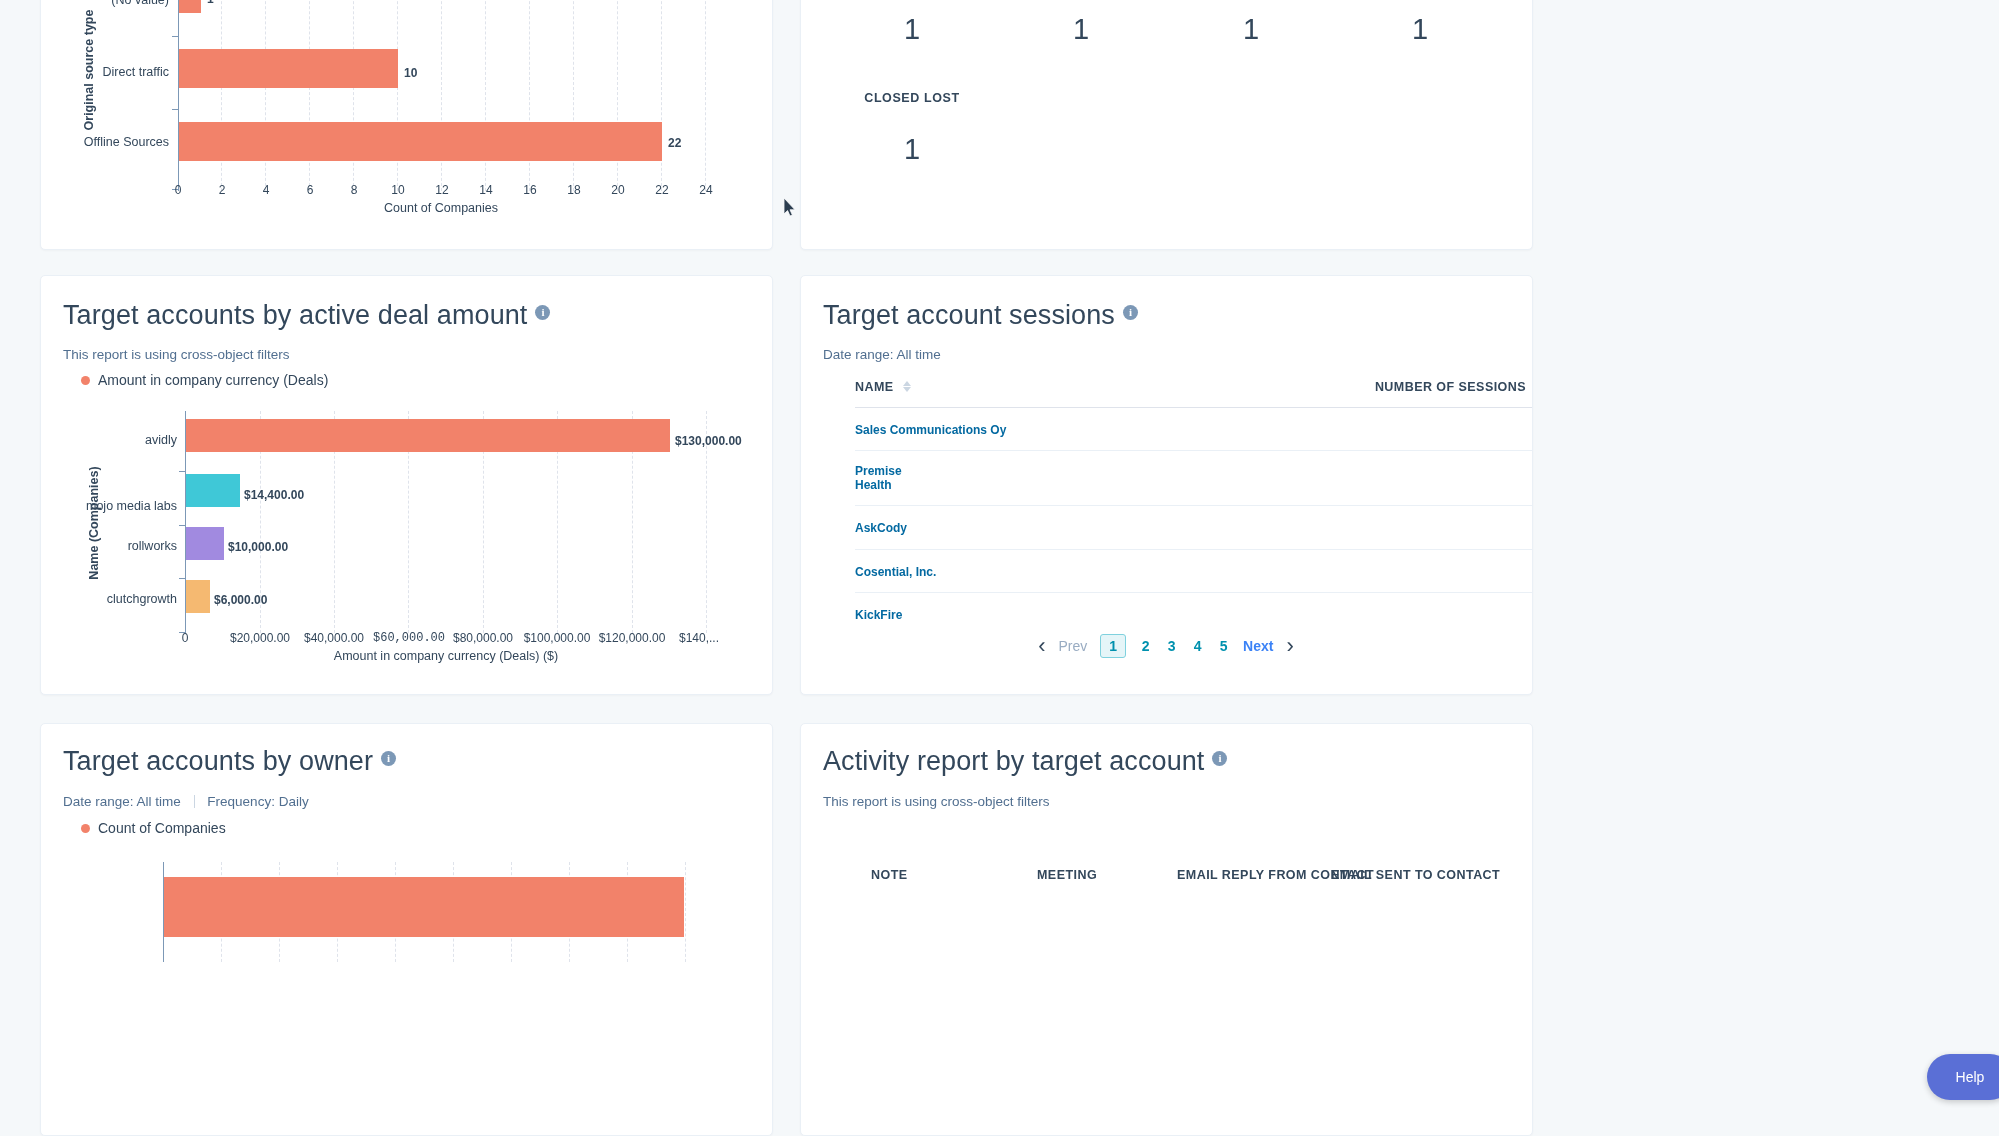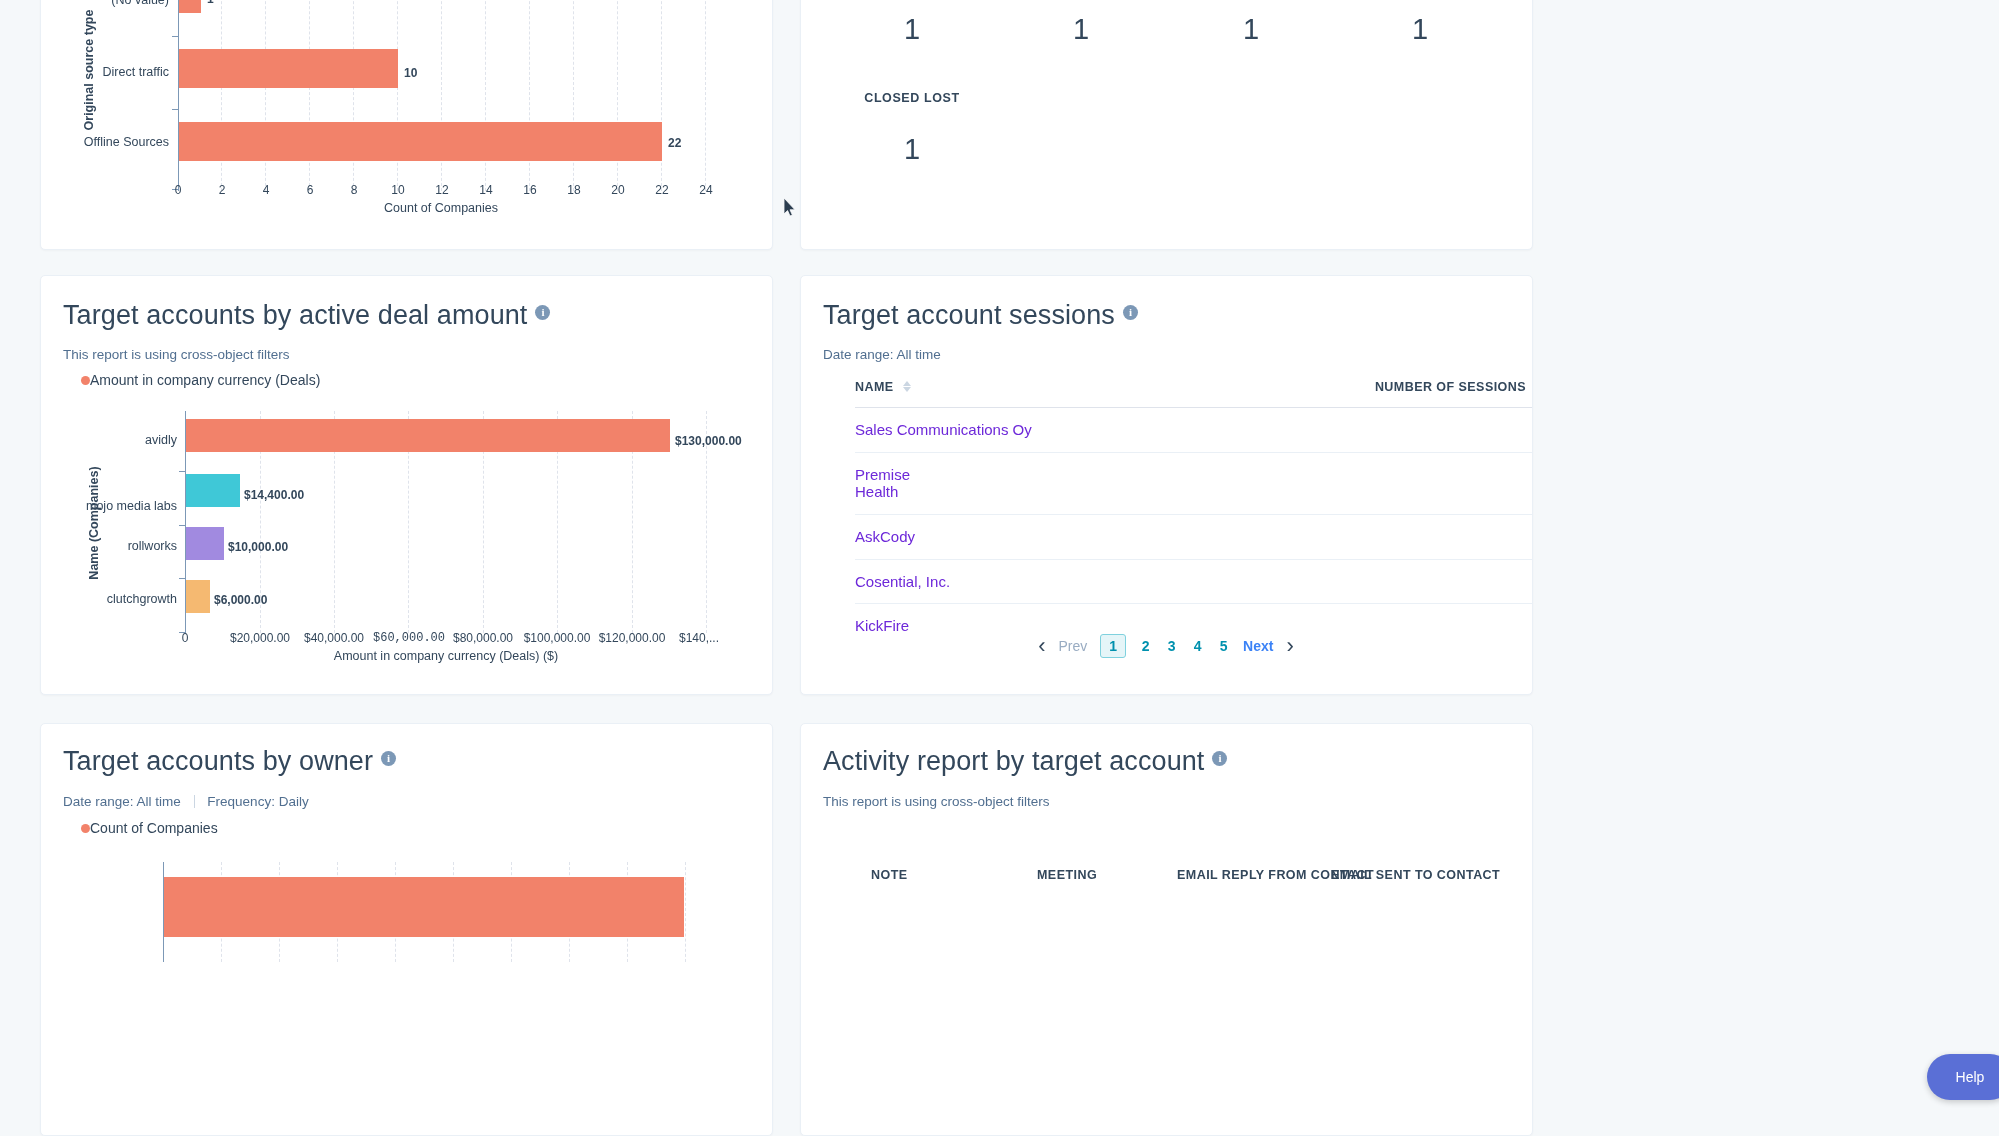--- a/index.html
+++ b/index.html
@@ -56,20 +56,21 @@
     width: 1px; height: 13px;
     background: #cbd6e2;
     margin: 0 9px;
     vertical-align: -2px;
   }
   .legend {
     font-size: 14px;
     color: #33475b;
     display: flex;
     align-items: center;
+    gap: 8px;
   }
   .legend .dot {
     width: 9px; height: 9px; border-radius: 50%;
     background: #f2826a;
     display: inline-block;
   }
   .axis-title-y {
     position: absolute;
     font-size: 12.5px;
     font-weight: bold;
@@ -159,24 +160,24 @@
     border-bottom: 1px solid #dfe3eb;
   }
   .tbl th.num { text-align: right; }
   .tbl td {
     font-size: 14px;
     padding: 13px 0;
     border-bottom: 1px solid #eaf0f6;
     vertical-align: middle;
   }
   .tbl td.name a {
-    color: #6d28d9;
+    color: #0369a1;
     text-decoration: none;
-    font-weight: normal;
-    font-size: 15px;
+    font-weight: bold;
+    font-size: 12px;
     line-height: 1.18;
     display: inline-block;
   }
   .tbl td.num {
     text-align: right;
     color: #33475b;
     font-size: 14px;
   }
   .sortarrows {
     display: inline-flex;

